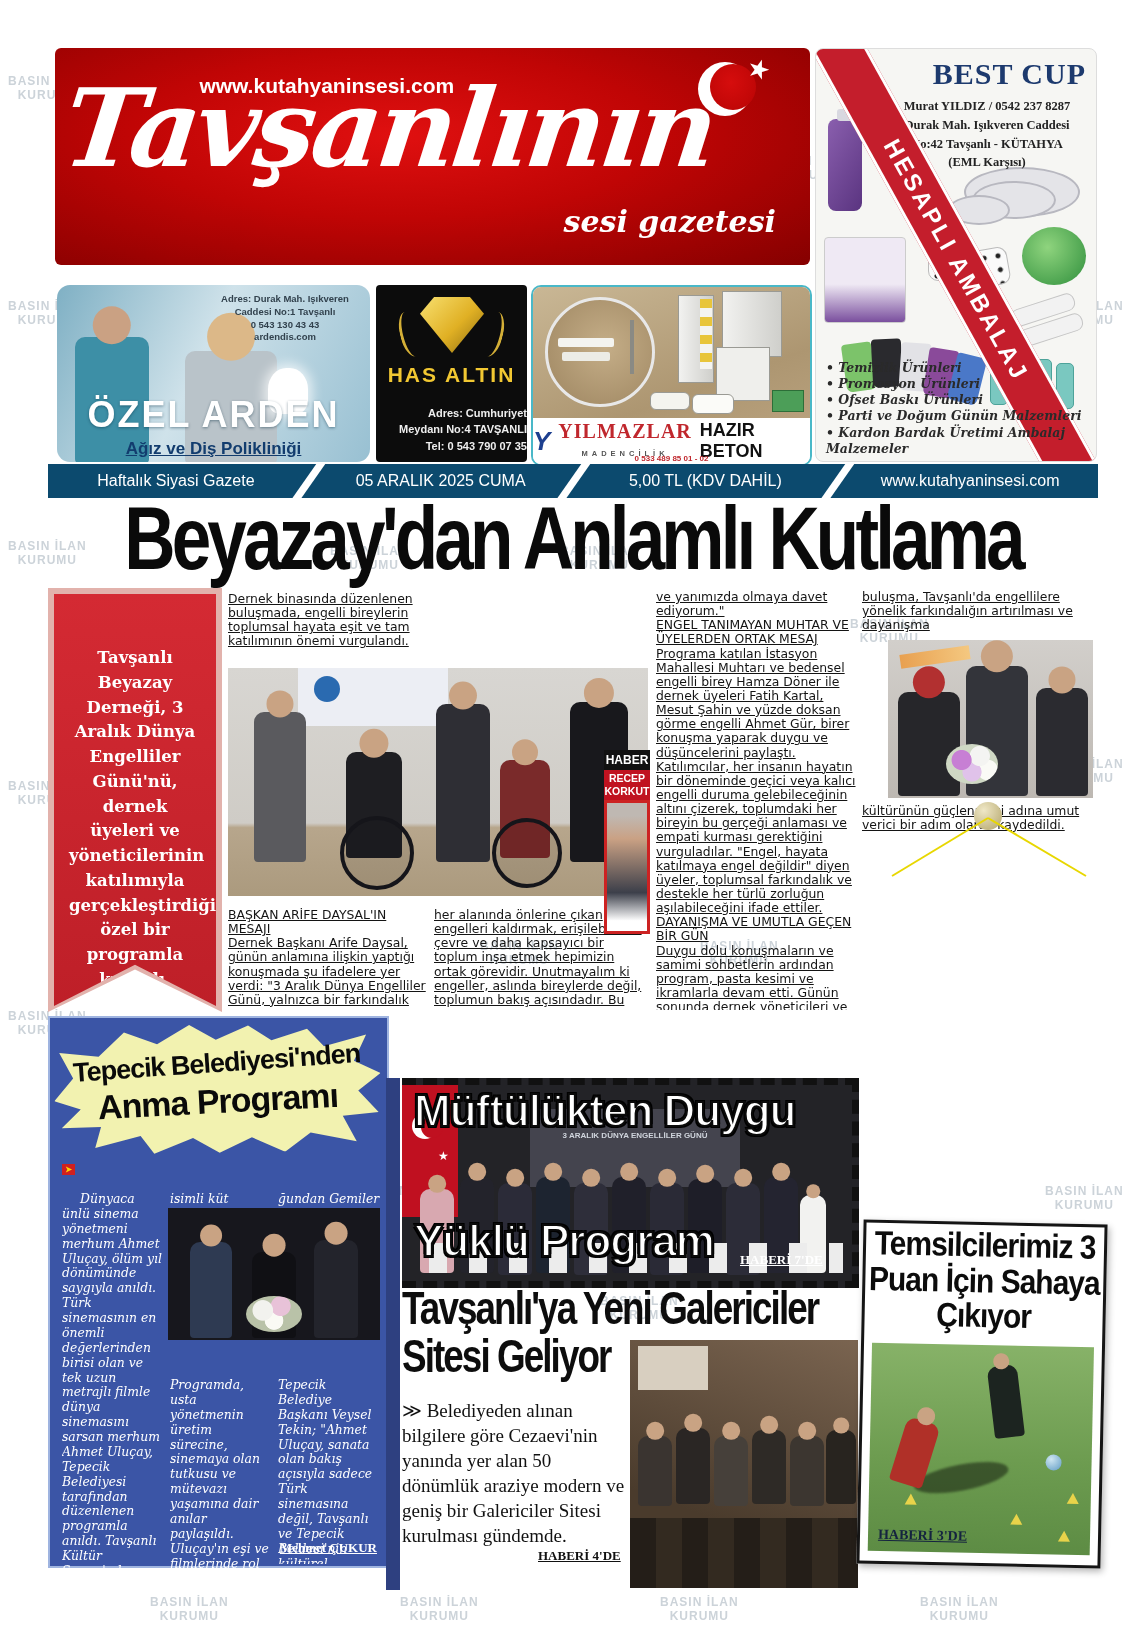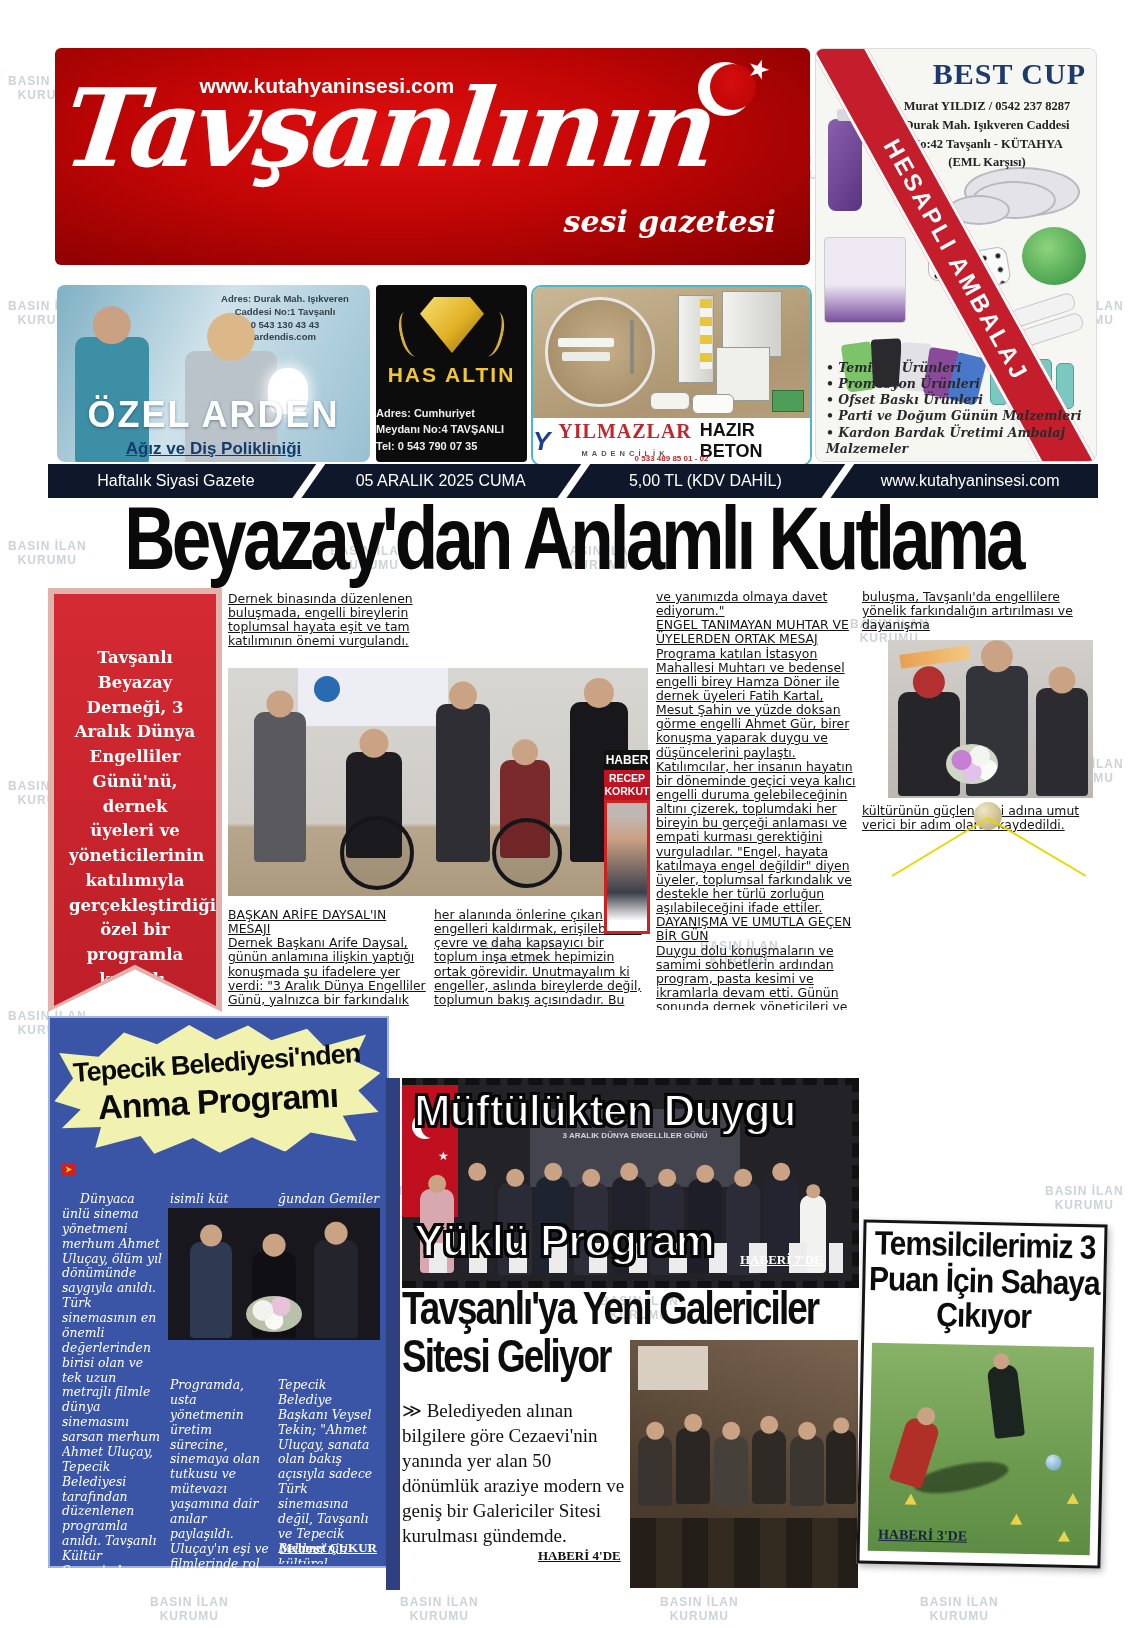--- a/index.html
+++ b/index.html
@@ -44,56 +44,56 @@
   .bc-tex{position:absolute;left:8px;top:188px;width:80px;height:84px;border-radius:4px;
     background:linear-gradient(180deg,#efe9f4 55%,#7a4f9e 100%);border:1px solid #ccc;}
   .bc-roll{position:absolute;width:36px;height:54px;border-radius:10px;background:#fafafa;border:1px solid #bbb;
     background-image:radial-gradient(circle at 8px 8px,#222 2px,transparent 3px);background-size:14px 14px;}
   .bc-bowl{position:absolute;right:10px;top:178px;width:64px;height:58px;border-radius:50%;
     background:radial-gradient(circle at 40% 35%,#8fd47e,#2f8f3c);}
   .bc-bag{position:absolute;width:30px;height:48px;border-radius:4px 4px 6px 6px;}
   .bc-stretch{position:absolute;width:64px;height:16px;border-radius:8px;background:#f2f2f2;border:1px solid #c5c5c5;}
   .bc-tbottle{position:absolute;width:16px;height:44px;border-radius:5px;background:#7ac8c0;border:1px solid #4da39a;}
   
-  #arden{left:57px;top:285px;width:313px;height:177px;border-radius:8px;overflow:hidden;z-index:2;
+  #arden{left:57px;top:285px;width:313px;height:177px;border-radius:13px;overflow:hidden;z-index:2;
     background:linear-gradient(115deg,#7fb0c4 0%,#cfe2ea 45%,#98c0d2 100%);}
   #arden .addr{position:absolute;right:10px;top:8px;width:150px;text-align:center;
     font:700 9.5px/1.35 "Liberation Sans",sans-serif;color:#32424e;}
   #arden .name{position:absolute;left:0;bottom:26px;width:100%;text-align:center;color:#fff;
     font:900 36px "Liberation Sans",sans-serif;letter-spacing:2px;text-shadow:0 1px 3px rgba(0,40,60,.45);}
   #arden .sub{position:absolute;left:0;bottom:3px;width:100%;text-align:center;color:#123c6e;
     font:900 17px "Liberation Sans",sans-serif;text-decoration:underline;}
   .tooth{position:absolute;right:62px;bottom:48px;width:40px;height:46px;background:#fff;
     border-radius:46% 46% 30% 30%;box-shadow:0 0 12px 4px rgba(255,255,255,.7);}
   #hasaltin{left:376px;top:285px;width:151px;height:177px;background:#0c0c0c;border-radius:4px;
     overflow:hidden;z-index:2;}
   .diamond{position:absolute;left:44px;top:12px;width:64px;height:56px;
     clip-path:polygon(22% 0,78% 0,100% 30%,50% 100%,0 30%);
     background:linear-gradient(135deg,#f8e070,#e0b024 55%,#8a6a10);}
   .laurel{position:absolute;top:26px;width:18px;height:46px;border-left:3px solid #d4af37;border-radius:50%;}
   #hasaltin .name{position:absolute;left:0;top:78px;width:100%;text-align:center;color:#f2c832;
     font:900 21px "Liberation Sans",sans-serif;letter-spacing:2px;}
-  #hasaltin .addr{position:absolute;left:0;bottom:8px;width:100%;text-align:left;color:#eee;
+  #hasaltin .addr{position:absolute;left:0;bottom:8px;width:100%;text-align:right;color:#eee;
     font:700 11px/1.5 "Liberation Sans",sans-serif;}
   #yilmazlar{left:531px;top:285px;width:277px;height:177px;border:2px solid #49b8c8;border-radius:10px;
     overflow:hidden;background:#fff;z-index:2;}
   #yilmazlar .photo{position:absolute;inset:0 0 46px 0;background:linear-gradient(160deg,#c9b795,#ad9671 70%,#b7a07c);overflow:hidden;}
   .silo{position:absolute;background:linear-gradient(90deg,#f2f2f0,#cfcfcb);border:1px solid #9a9a94;}
   .siloband{position:absolute;background:repeating-linear-gradient(180deg,#e8c53a 0 9px,#f4f4f0 9px 18px);}
   .inset-circle{position:absolute;left:12px;top:10px;width:104px;height:104px;border-radius:50%;
     border:3px solid #e8e8e8;background:radial-gradient(circle at 55% 45%,#c5ae88,#9d8560);overflow:hidden;}
   #yilmazlar .strip{position:absolute;left:0;right:0;bottom:0;height:46px;background:#fff;
     display:flex;align-items:center;justify-content:center;gap:8px;}
   .ylogo{font:900 italic 26px "Liberation Sans",sans-serif;color:#1d3f8f;}
   .yname{font:900 20px "Liberation Serif",serif;color:#c0272d;letter-spacing:1px;line-height:.9;}
   .ysub{font:700 7.5px "Liberation Sans",sans-serif;color:#555;letter-spacing:4px;}
   .ybeton{font:900 18px "Liberation Sans",sans-serif;color:#111;}
   .yphone{position:absolute;left:0;right:0;bottom:1px;text-align:center;font:700 8px "Liberation Sans",sans-serif;color:#c0272d;}
   
-  #dateline{left:48px;top:464px;width:1050px;height:34px;background:#0f172a;display:flex;
+  #dateline{left:48px;top:464px;width:1050px;height:34px;background:#0c4a6e;display:flex;
     align-items:center;overflow:hidden;z-index:2;}
   #dateline .cell{flex:1;text-align:center;color:#fff;font:400 16px "Liberation Sans",sans-serif;}
   #dateline .slash{width:9px;height:150%;background:#fff;transform:skewX(-35deg);}
   
   #headline{left:48px;top:500px;width:1050px;height:82px;text-align:center;color:#0a0a0a;
     font:900 74px/78px "Liberation Sans",sans-serif;letter-spacing:-4px;transform:scale(.96,1.2);
     white-space:nowrap;z-index:2;}
   #ribbon-outer{left:48px;top:588px;width:174px;height:424px;background:#e2b2ac;
     clip-path:polygon(0 0,100% 0,100% 100%,50% 90%,0 100%);z-index:2;}
   #ribbon-inner{position:absolute;inset:6px;background:linear-gradient(180deg,#d42a33,#be1f28);

